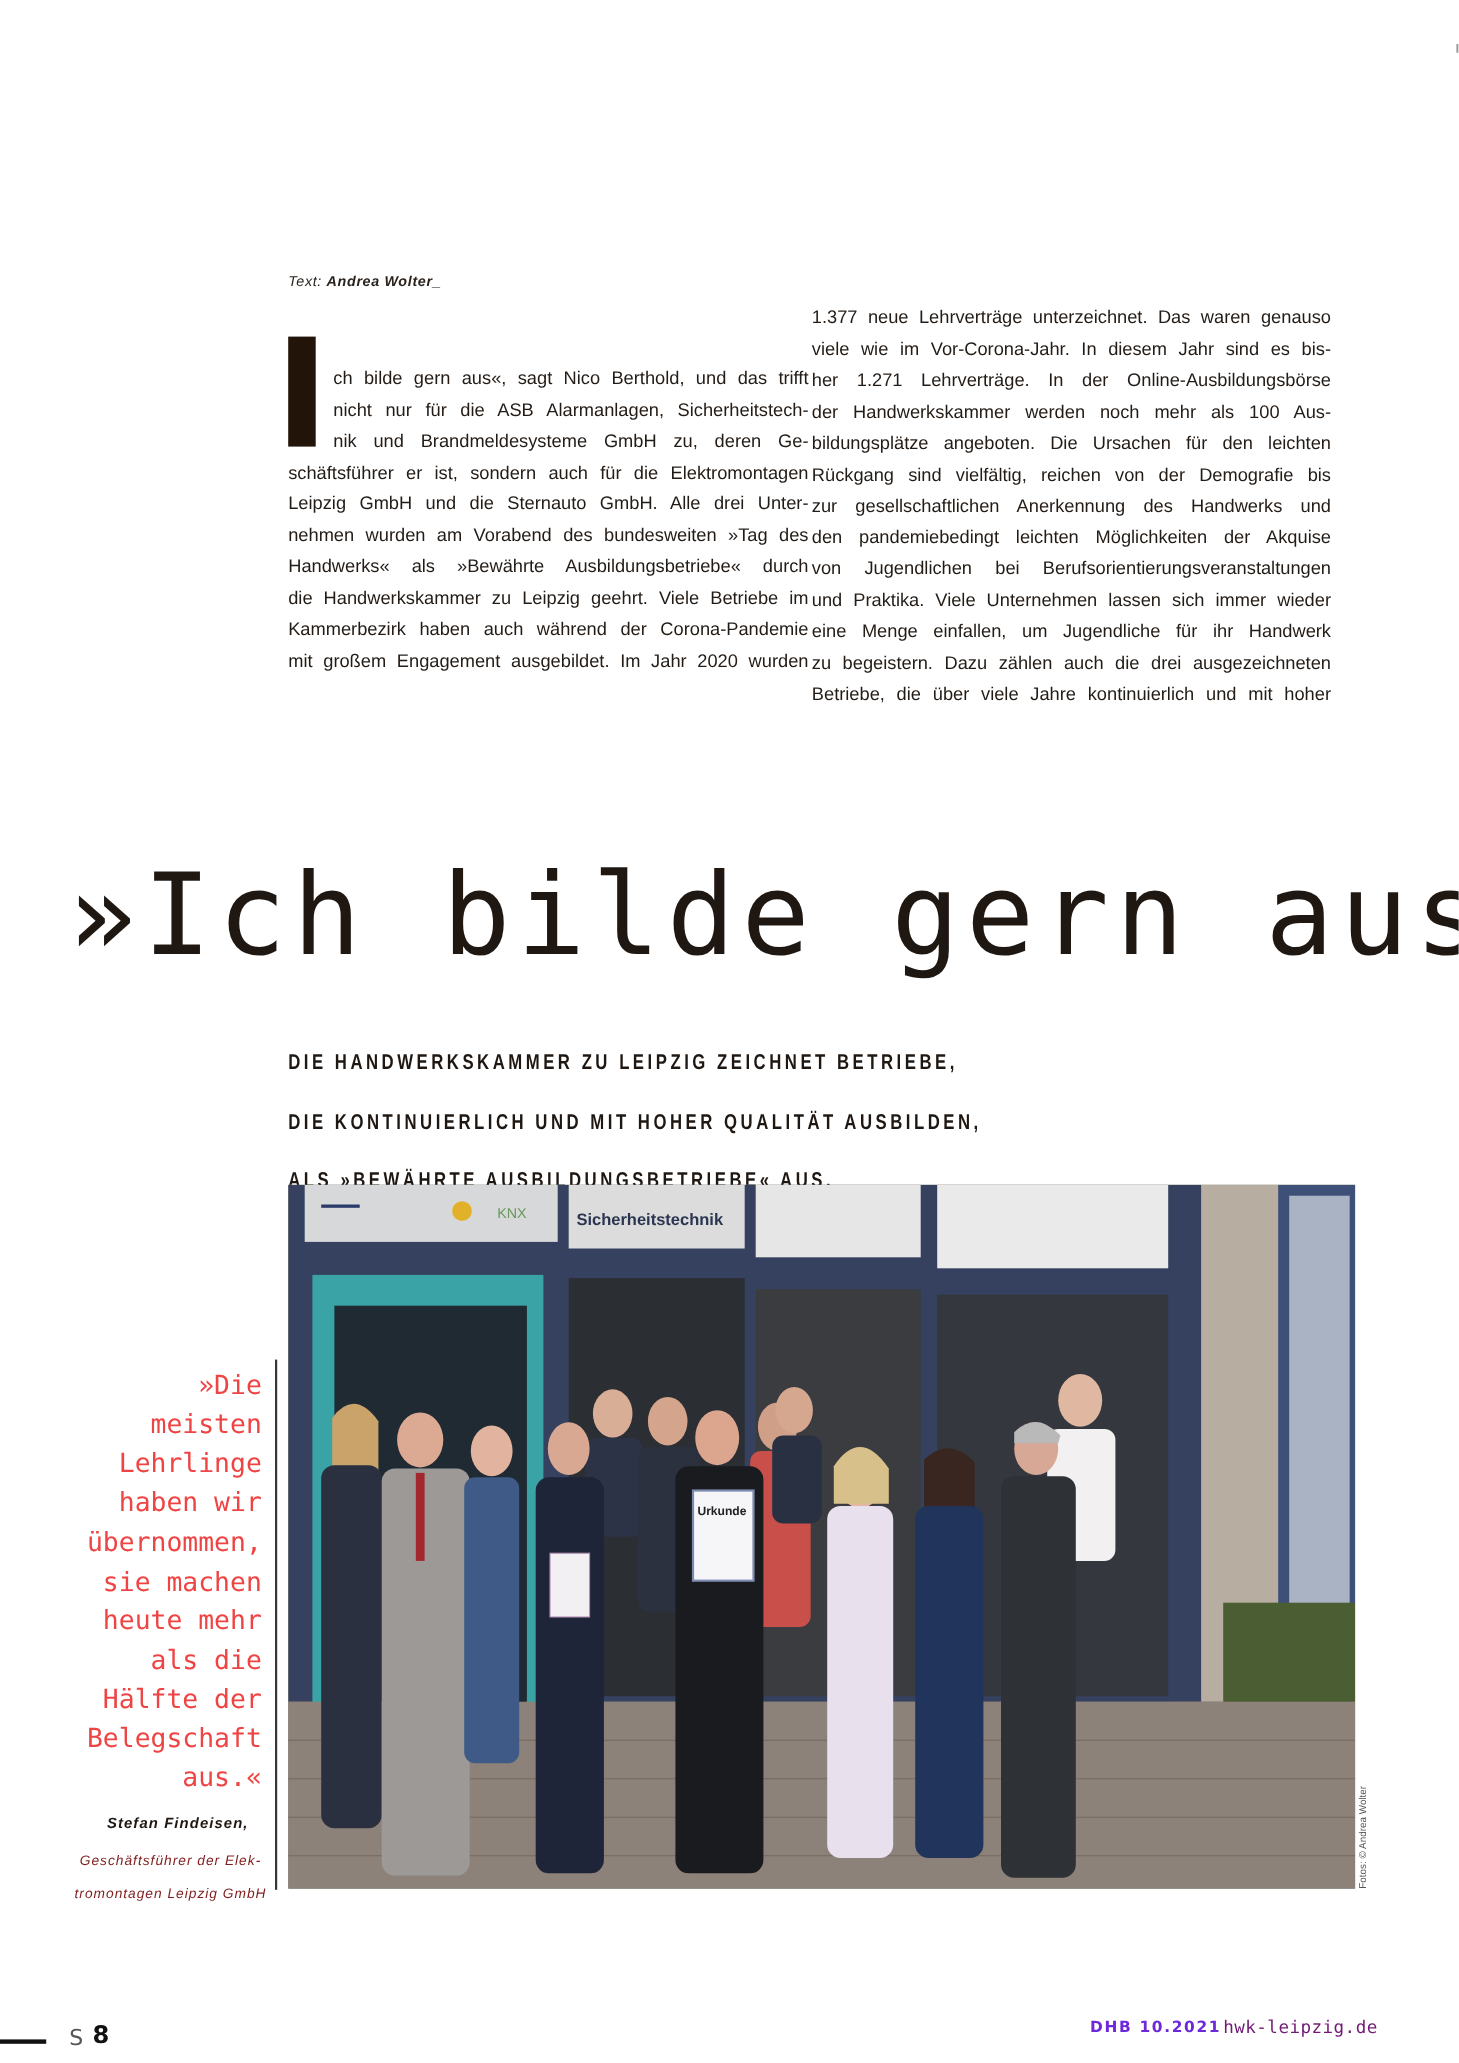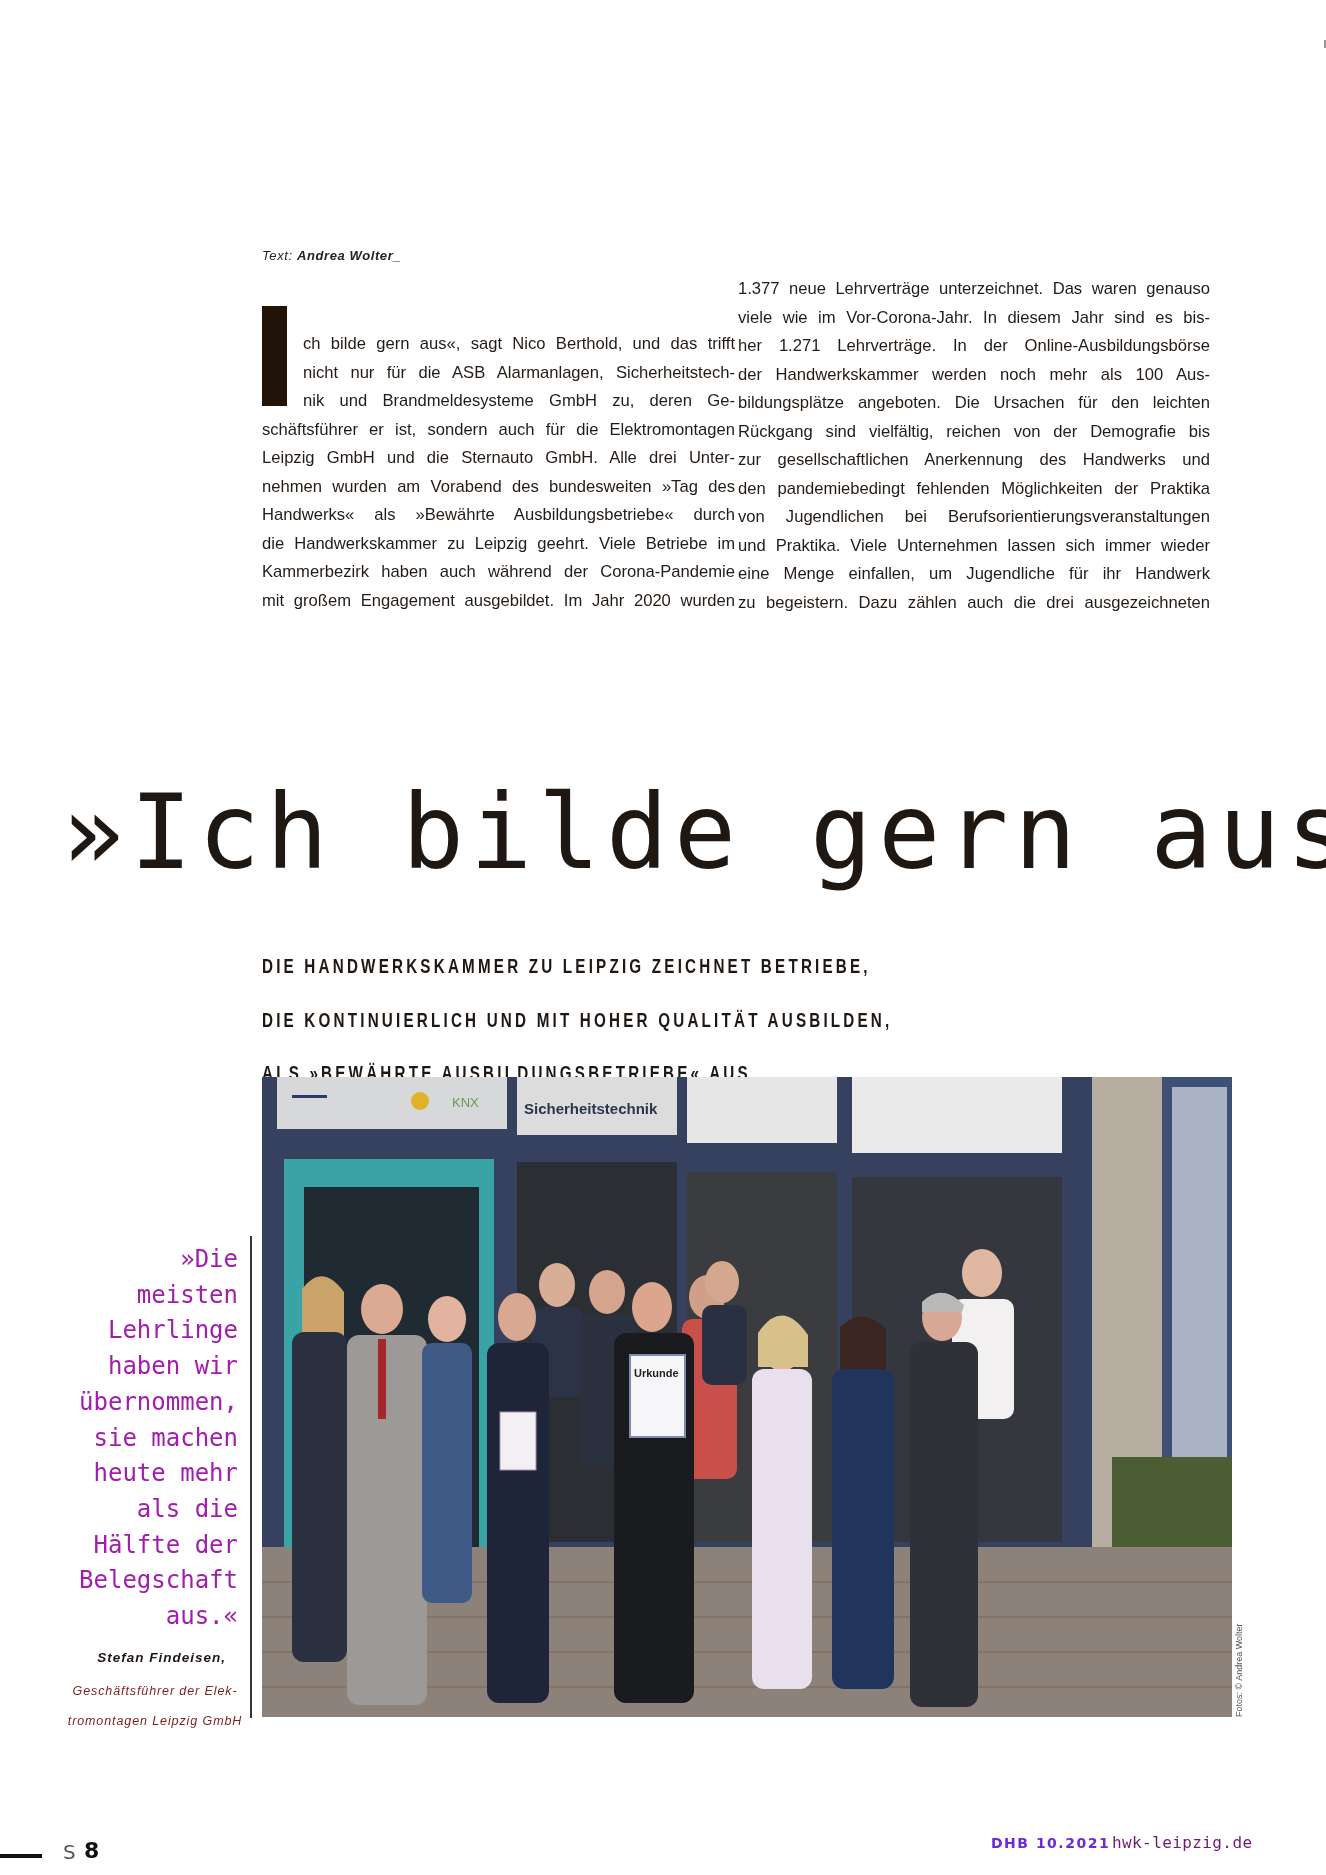--- a/index.html
+++ b/index.html
@@ -21,21 +21,21 @@
   .dropcap { left:262px; top:306px; width:25px; height:100px; background:#221409; }
 
   .headline { left:62px; top:772px; width:1170px; font-family:"DejaVu Sans Mono", monospace;
               font-size:103px; line-height:120px; letter-spacing:6px; color:#1f1712; white-space:nowrap; }
 
   .subhead { left:262px; top:940px; font-family:"Liberation Sans", sans-serif; font-weight:bold;
              font-size:19.5px; letter-spacing:4.1px; line-height:53.5px; color:#1f1712; transform:scaleX(0.78); transform-origin:left top; }
   .subhead .line { display:block; white-space:nowrap; }
 
   .pullquote { left:40px; top:1242px; width:198px; text-align:right; font-family:"DejaVu Sans Mono", monospace;
-               font-size:24px; line-height:35.7px; color:#a21caf; }
+               font-size:24px; line-height:35.7px; color:#ef4444; }
   .pullquote .line { display:block; white-space:nowrap; }
   .attr-name { left:28px; top:1650px; width:198px; text-align:right; font-size:13.5px; font-weight:bold;
                font-style:italic; letter-spacing:1px; color:#1f1712; }
   .attr-role { left:56px; top:1676px; width:198px; text-align:center; font-size:12.5px; font-style:italic;
                line-height:30px; letter-spacing:0.9px; color:#7f1d1d; }
   .attr-role .line { display:block; white-space:nowrap; }
   .vdivider { left:250px; top:1236px; width:1.5px; height:482px; background:#3a3530; }
 
   .photo { left:262px; top:1077px; width:970px; height:640px; overflow:hidden; background:#8d8a83; }
   .credit { left:1232px; top:1717px; font-size:9px; color:#555; transform:rotate(-90deg); transform-origin:left top; white-space:nowrap; margin-left:2px; }
@@ -70,25 +70,26 @@
 </div>
 
 <div class="abs col col2">
   <span class="line">1.377 neue Lehrverträge unterzeichnet. Das waren genauso</span>
   <span class="line">viele wie im Vor-Corona-Jahr. In diesem Jahr sind es bis-</span>
   <span class="line">her 1.271 Lehrverträge. In der Online-Ausbildungsbörse</span>
   <span class="line">der Handwerkskammer werden noch mehr als 100 Aus-</span>
   <span class="line">bildungsplätze angeboten. Die Ursachen für den leichten</span>
   <span class="line">Rückgang sind vielfältig, reichen von der Demografie bis</span>
   <span class="line">zur gesellschaftlichen Anerkennung des Handwerks und</span>
-  <span class="line">den pandemiebedingt fehlenden Möglichkeiten der Praktika</span>
+  <span class="line">den pandemiebedingt leichten Möglichkeiten der Akquise</span>
   <span class="line">von Jugendlichen bei Berufsorientierungsveranstaltungen</span>
   <span class="line">und Praktika. Viele Unternehmen lassen sich immer wieder</span>
   <span class="line">eine Menge einfallen, um Jugendliche für ihr Handwerk</span>
   <span class="line">zu begeistern. Dazu zählen auch die drei ausgezeichneten</span>
+  <span class="line">Betriebe, die über viele Jahre kontinuierlich und mit hoher</span>
 </div>
 
 <div class="abs headline">»Ich bilde gern aus.«</div>
 
 <div class="abs subhead">
   <span class="line">DIE HANDWERKSKAMMER ZU LEIPZIG ZEICHNET BETRIEBE,</span>
   <span class="line">DIE KONTINUIERLICH UND MIT HOHER QUALITÄT AUSBILDEN,</span>
   <span class="line">ALS »BEWÄHRTE AUSBILDUNGSBETRIEBE« AUS.</span>
 </div>
 

